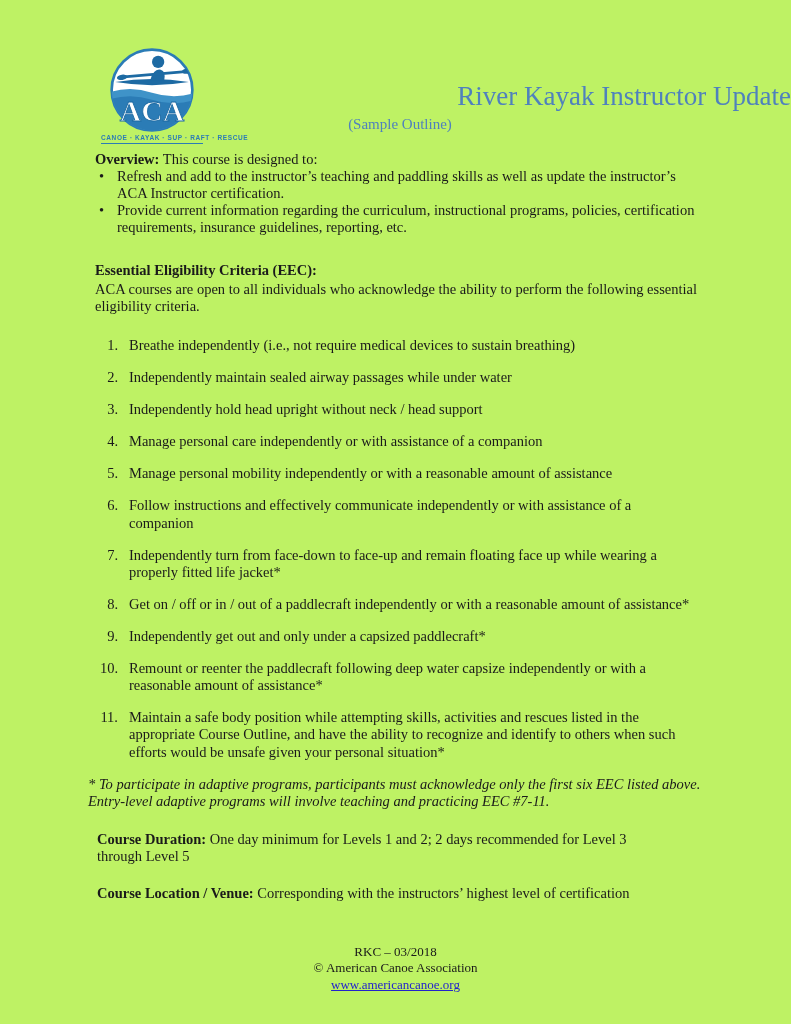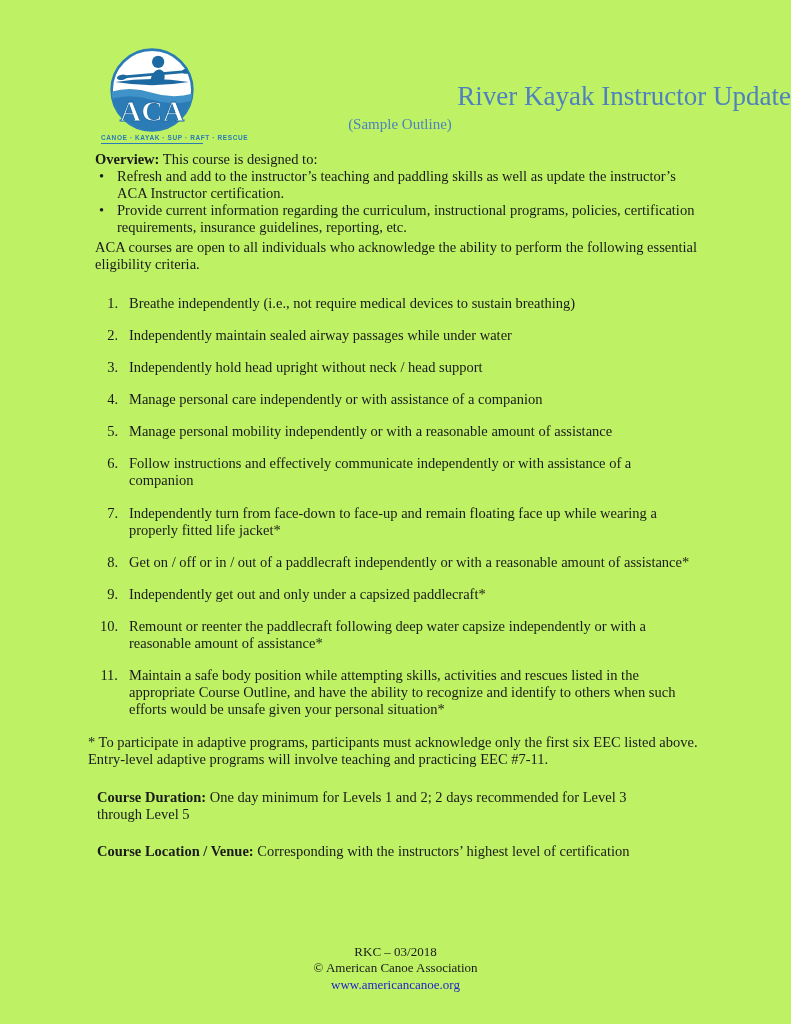--- a/index.html
+++ b/index.html
@@ -49,39 +49,41 @@
   .bullet-row { display: flex; }
   .bullet-row .bmark { flex: 0 0 18px; padding-left: 4px; }
   .bullet-row .btext { flex: 1; }
   .eec-heading { margin-top: 25px; font-weight: bold; }
   .eec-intro { margin-top: 2px; max-width: 612px; }
   .eec-list { margin-top: 22px; }
   .eec-item { display: flex; margin-bottom: 15px; }
   .eec-item .num { flex: 0 0 23px; text-align: right; }
   .eec-item .txt { margin-left: 11px; max-width: 565px; }
   .footnote {
+    font-style: italic;
     margin-top: 11px;
     margin-left: -7px;
     max-width: 640px;
   }
   .course-section { margin-left: 2px; }
   .course-prereq { margin-top: 37px; }
   .course-duration { margin-top: 21px; max-width: 575px; }
   .course-location { margin-top: 20px; }
   
   .footer {
     position: absolute;
     left: 0; right: 0;
     top: 944px;
     text-align: center;
     font-size: 13px;
     line-height: 1.25;
   }
   .footer a, .footer .link {
     color: #2323cc;
+    text-decoration: underline;
     cursor: pointer;
   }
 </style>
 </head>
 <body>
 
 <div class="page">
 
   <div class="header">
     <div class="logo-wrap">
@@ -123,20 +125,21 @@
 
     <div class="bullet-row">
       <span class="bmark">•</span>
       <span class="btext">Refresh and add to the instructor’s teaching and paddling skills as well as update the instructor’s ACA Instructor certification.</span>
     </div>
     <div class="bullet-row">
       <span class="bmark">•</span>
       <span class="btext">Provide current information regarding the curriculum, instructional programs, policies, certification requirements, insurance guidelines, reporting, etc.</span>
     </div>
 
+    <div class="eec-heading">Essential Eligibility Criteria (EEC):</div>
     <div class="eec-intro">ACA courses are open to all individuals who acknowledge the ability to perform the following essential eligibility criteria.</div>
 
     <div class="eec-list">
       <div class="eec-item">
         <span class="num">1.</span>
         <span class="txt">Breathe independently (i.e., not require medical devices to sustain breathing)</span>
       </div>
       <div class="eec-item">
         <span class="num">2.</span>
         <span class="txt">Independently maintain sealed airway passages while under water</span>

